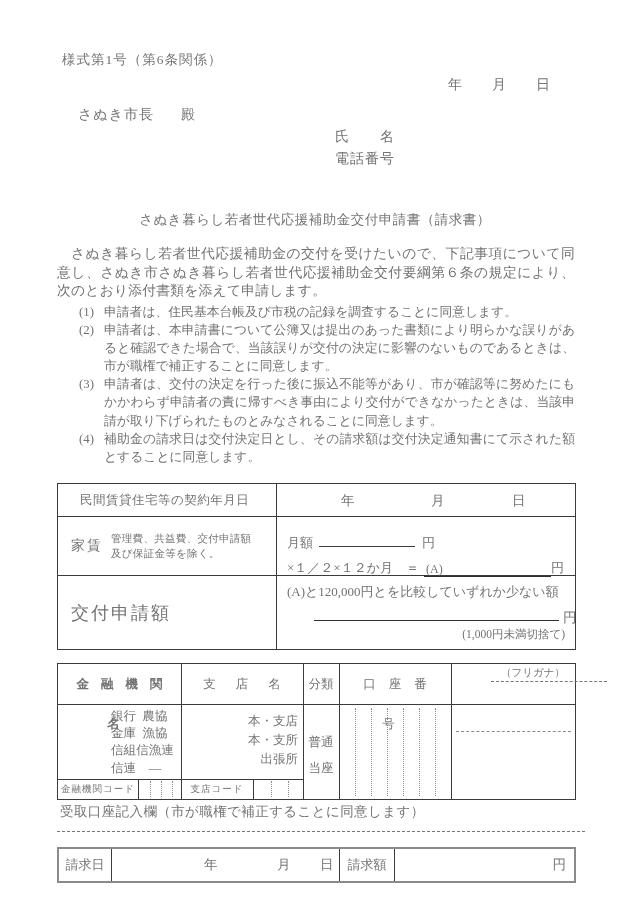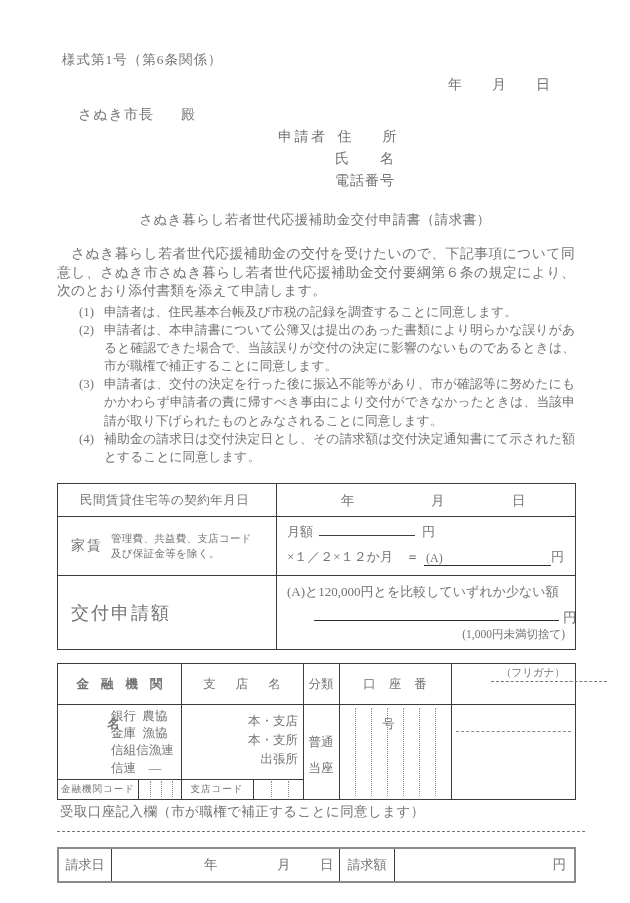--- a/index.html
+++ b/index.html
@@ -38,21 +38,21 @@
   .t1-right { flex:1; position:relative; }
   .r1 { height:33px; }
   .r2 { height:59px; }
   .r3 { height:73px; }
   .contract-label { line-height:33px; padding-left:22px; font-size:12.5px; letter-spacing:0.5px; }
   .t1 .ymd span { position:absolute; top:0; line-height:33px; font-size:13.5px; }
   .t1 .ymd .u-y { left:64px; } .t1 .ymd .u-m { left:154px; } .t1 .ymd .u-d { left:235px; }
   .rent-cell { display:flex; align-items:center; height:100%; }
   .rent-label { margin-left:13px; font-size:14px; letter-spacing:2px; flex:none; }
   .rent-note { margin-left:8px; font-size:10.5px; line-height:15.5px; letter-spacing:0.3px; }
-  .rent-calc { padding:5px 0 0 10px; font-size:13px; }
+  .rent-calc { padding:5px 0 0 10px; font-size:13px;margin-top:11px; }
   .calc-line1 { margin-top:1px; }
   .fill-line { display:inline-block; width:96px; height:13px; border-bottom:1px solid #3d3d3d; margin:0 7px 0 6px; }
   .calc-line2 { margin-top:7px; }
   .a-underline { display:inline-block; width:127px; height:15px; border-bottom:1.5px solid #2e2e2e;
                  font-size:12px; vertical-align:bottom; padding-left:2px; margin-left:5px; }
   .grant-label { display:flex; align-items:center; height:100%; padding-left:13px; letter-spacing:2px; font-size:18px; }
   .compare-note { position:absolute; left:10px; top:7px; font-size:13px; }
   .grant-line { position:absolute; left:37px; top:30px; width:245px; height:15px; border-bottom:1.5px solid #2e2e2e; }
   .grant-yen { position:absolute; left:286px; top:33px; font-size:13.5px; }
   .rounding-note { position:absolute; right:10px; top:51px; font-size:11.5px; }
@@ -124,24 +124,20 @@
     <span>月</span>
     <span>日</span>
   </div>
 
   <div class="abs addressee">
     <span>さぬき市長</span>
     <span>殿</span>
   </div>
 
   <div class="abs applicant">
-    <div class="row">
-      <span class="app-label">申請者</span>
-      <span class="app-field">住　　所</span>
-    </div>
     <div class="row indent">
       <span class="app-field" style="margin-left:0">氏　　名</span>
     </div>
     <div class="row indent">
       <span class="app-field" style="margin-left:0">電話番号</span>
     </div>
   </div>
 
   <div class="abs doc-title">さぬき暮らし若者世代応援補助金交付申請書（請求書）</div>
 
@@ -175,21 +171,21 @@
         <span class="u-y">年</span>
         <span class="u-m">月</span>
         <span class="u-d">日</span>
       </div>
     </div>
     <div class="t1-row r2">
       <div class="t1-left">
         <div class="rent-cell">
           <span class="rent-label">家賃</span>
           <span class="rent-note">
-            <span>管理費、共益費、支店コード</span><br>
+            <span>管理費、共益費、交付申請額</span><br>
             <span>及び保証金等を除く。</span>
           </span>
         </div>
       </div>
       <div class="t1-right">
         <div class="rent-calc">
           <div class="calc-line1">
             <span>月額</span><span class="fill-line"></span><span>円</span>
           </div>
           <div class="calc-line2">

